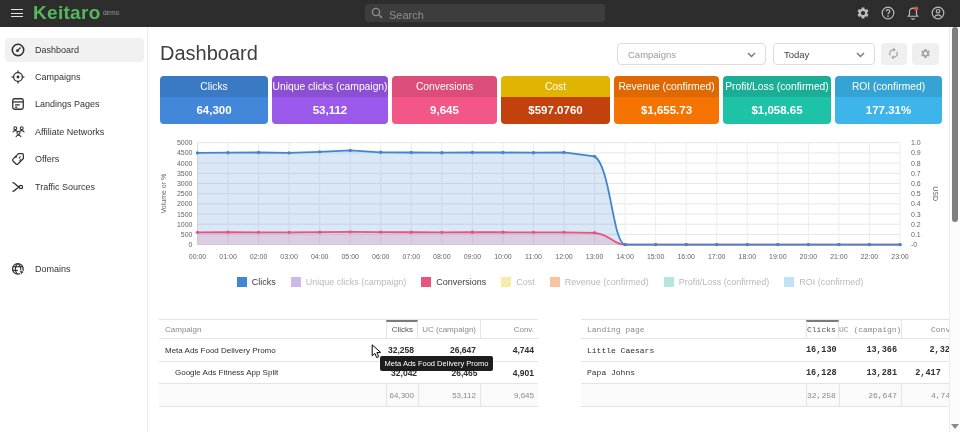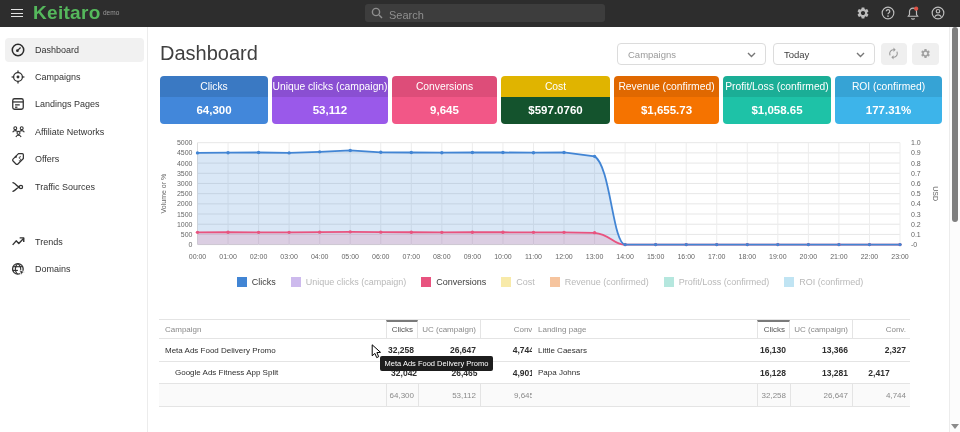--- a/index.html
+++ b/index.html
@@ -155,27 +155,20 @@
       <span>Offers</span>
     </div>
     <div class="sitem" style="top:148px">
       <svg width="15" height="14" viewBox="0 0 24 24">
           <path d="M2.5 4.5 C8.5 6.5 8 10.5 12.6 11.4" fill="none" stroke="#333" stroke-width="2.3" stroke-linecap="round"></path>
           <path d="M2.5 19.5 C8.5 17.5 8 13.5 12.6 12.6" fill="none" stroke="#333" stroke-width="2.3" stroke-linecap="round"></path>
           <circle cx="16.2" cy="12" r="2.8" fill="none" stroke="#333" stroke-width="2.1"></circle>
         </svg>
       <span>Traffic Sources</span>
     </div>
-    <div class="sitem" style="top:203px">
-      <svg width="15" height="14" viewBox="0 0 24 24">
-          <path d="M2 17 L8 10 L12.5 14.5 L21 5.5" fill="none" stroke="#333" stroke-width="2.4" stroke-linejoin="round"></path>
-          <path d="M14 5 L21 5 L21 12" fill="none" stroke="#333" stroke-width="2.4" stroke-linejoin="round"></path>
-        </svg>
-      <span>Trends</span>
-    </div>
     <div class="sitem" style="top:230px">
       <svg width="15" height="15" viewBox="0 0 24 24">
           <circle cx="11" cy="11" r="8.5" fill="none" stroke="#333" stroke-width="2.1"></circle>
           <line x1="3" y1="7.5" x2="19" y2="7.5" stroke="#333" stroke-width="1.9"></line>
           <line x1="2.6" y1="13.5" x2="11" y2="13.5" stroke="#333" stroke-width="1.9"></line>
           <path d="M10.5 2.5 c-4.8 5-4.8 12.2 0 17" fill="none" stroke="#333" stroke-width="1.9"></path>
           <path d="M11.5 2.5 c4 4.2 5 8 3.4 11.8" fill="none" stroke="#333" stroke-width="1.9"></path>
           <path d="M13.2 12.6 L22 15.8 L18.3 17.5 L16.4 21.3 z" fill="#333" stroke="#fcfcfc" stroke-width="1.3"></path>
         </svg>
       <span>Domains</span>
@@ -213,21 +206,21 @@
   <div class="card" style="left:272px; width:116px;">
       <div class="lb" style="background:#8a4fd2;">Unique clicks (campaign)</div>
       <div class="vl" style="background:#9a59ea;">53,112</div>
     </div>
   <div class="card" style="left:392px; width:105px;">
       <div class="lb" style="background:#dd4d79;">Conversions</div>
       <div class="vl" style="background:#f25787;">9,645</div>
     </div>
   <div class="card" style="left:501px; width:109px;">
       <div class="lb" style="background:#e0b400;">Cost</div>
-      <div class="vl" style="background:#14532d;">$597.0760</div>
+      <div class="vl" style="background:#c2410c;">$597.0760</div>
     </div>
   <div class="card" style="left:614px; width:105px;">
       <div class="lb" style="background:#e06800;">Revenue (confirmed)</div>
       <div class="vl" style="background:#f57300;">$1,655.73</div>
     </div>
   <div class="card" style="left:723px; width:108px;">
       <div class="lb" style="background:#1bAE96;">Profit/Loss (confirmed)</div>
       <div class="vl" style="background:#1ec2a7;">$1,058.65</div>
     </div>
   <div class="card" style="left:835px; width:107px;">
@@ -403,21 +396,21 @@
       <div class="cnum num" style="width:58px; line-height:22px;">4,901</div>
     </div>
     <div class="trow tfoot" style="height:23px;">
       <div class="cname" style="width:227px;"></div>
       <div class="cnum" style="width:32px; line-height:23px;">64,300</div>
       <div class="cnum" style="width:62px; line-height:23px;">53,112</div>
       <div class="cnum" style="width:58px; line-height:23px;">9,645</div>
     </div>
   </div>
 
-  <div class="tbl" style="left:532px; width:378px;">
+  <div class="tbl" style="left:581px; width:378px;font-family:Liberation Mono, monospace;">
     <div class="trow th" style="height:20px; border-top:1px solid #e4e4e4;">
       <div class="cname" style="width:225px; line-height:20px;">Landing page</div>
       <div class="cnum" style="width:33px; line-height:20px; border-left:1px solid #e4e4e4; border-right:1px solid #e4e4e4; border-top:2px solid #7a7a7a; line-height:16px; color:#555;">Clicks</div>
       <div class="cnum" style="width:62px; line-height:20px;">UC (campaign)</div>
       <div class="cnum" style="width:58px; line-height:20px; border-left:1px solid #e4e4e4;">Conv.</div>
     </div>
     <div class="trow" style="height:23px;">
       <div class="cname" style="width:225px; line-height:23px;">Little Caesars</div>
       <div class="cnum num" style="width:33px; line-height:23px;">16,130</div>
       <div class="cnum num" style="width:62px; line-height:23px;">13,366</div>

